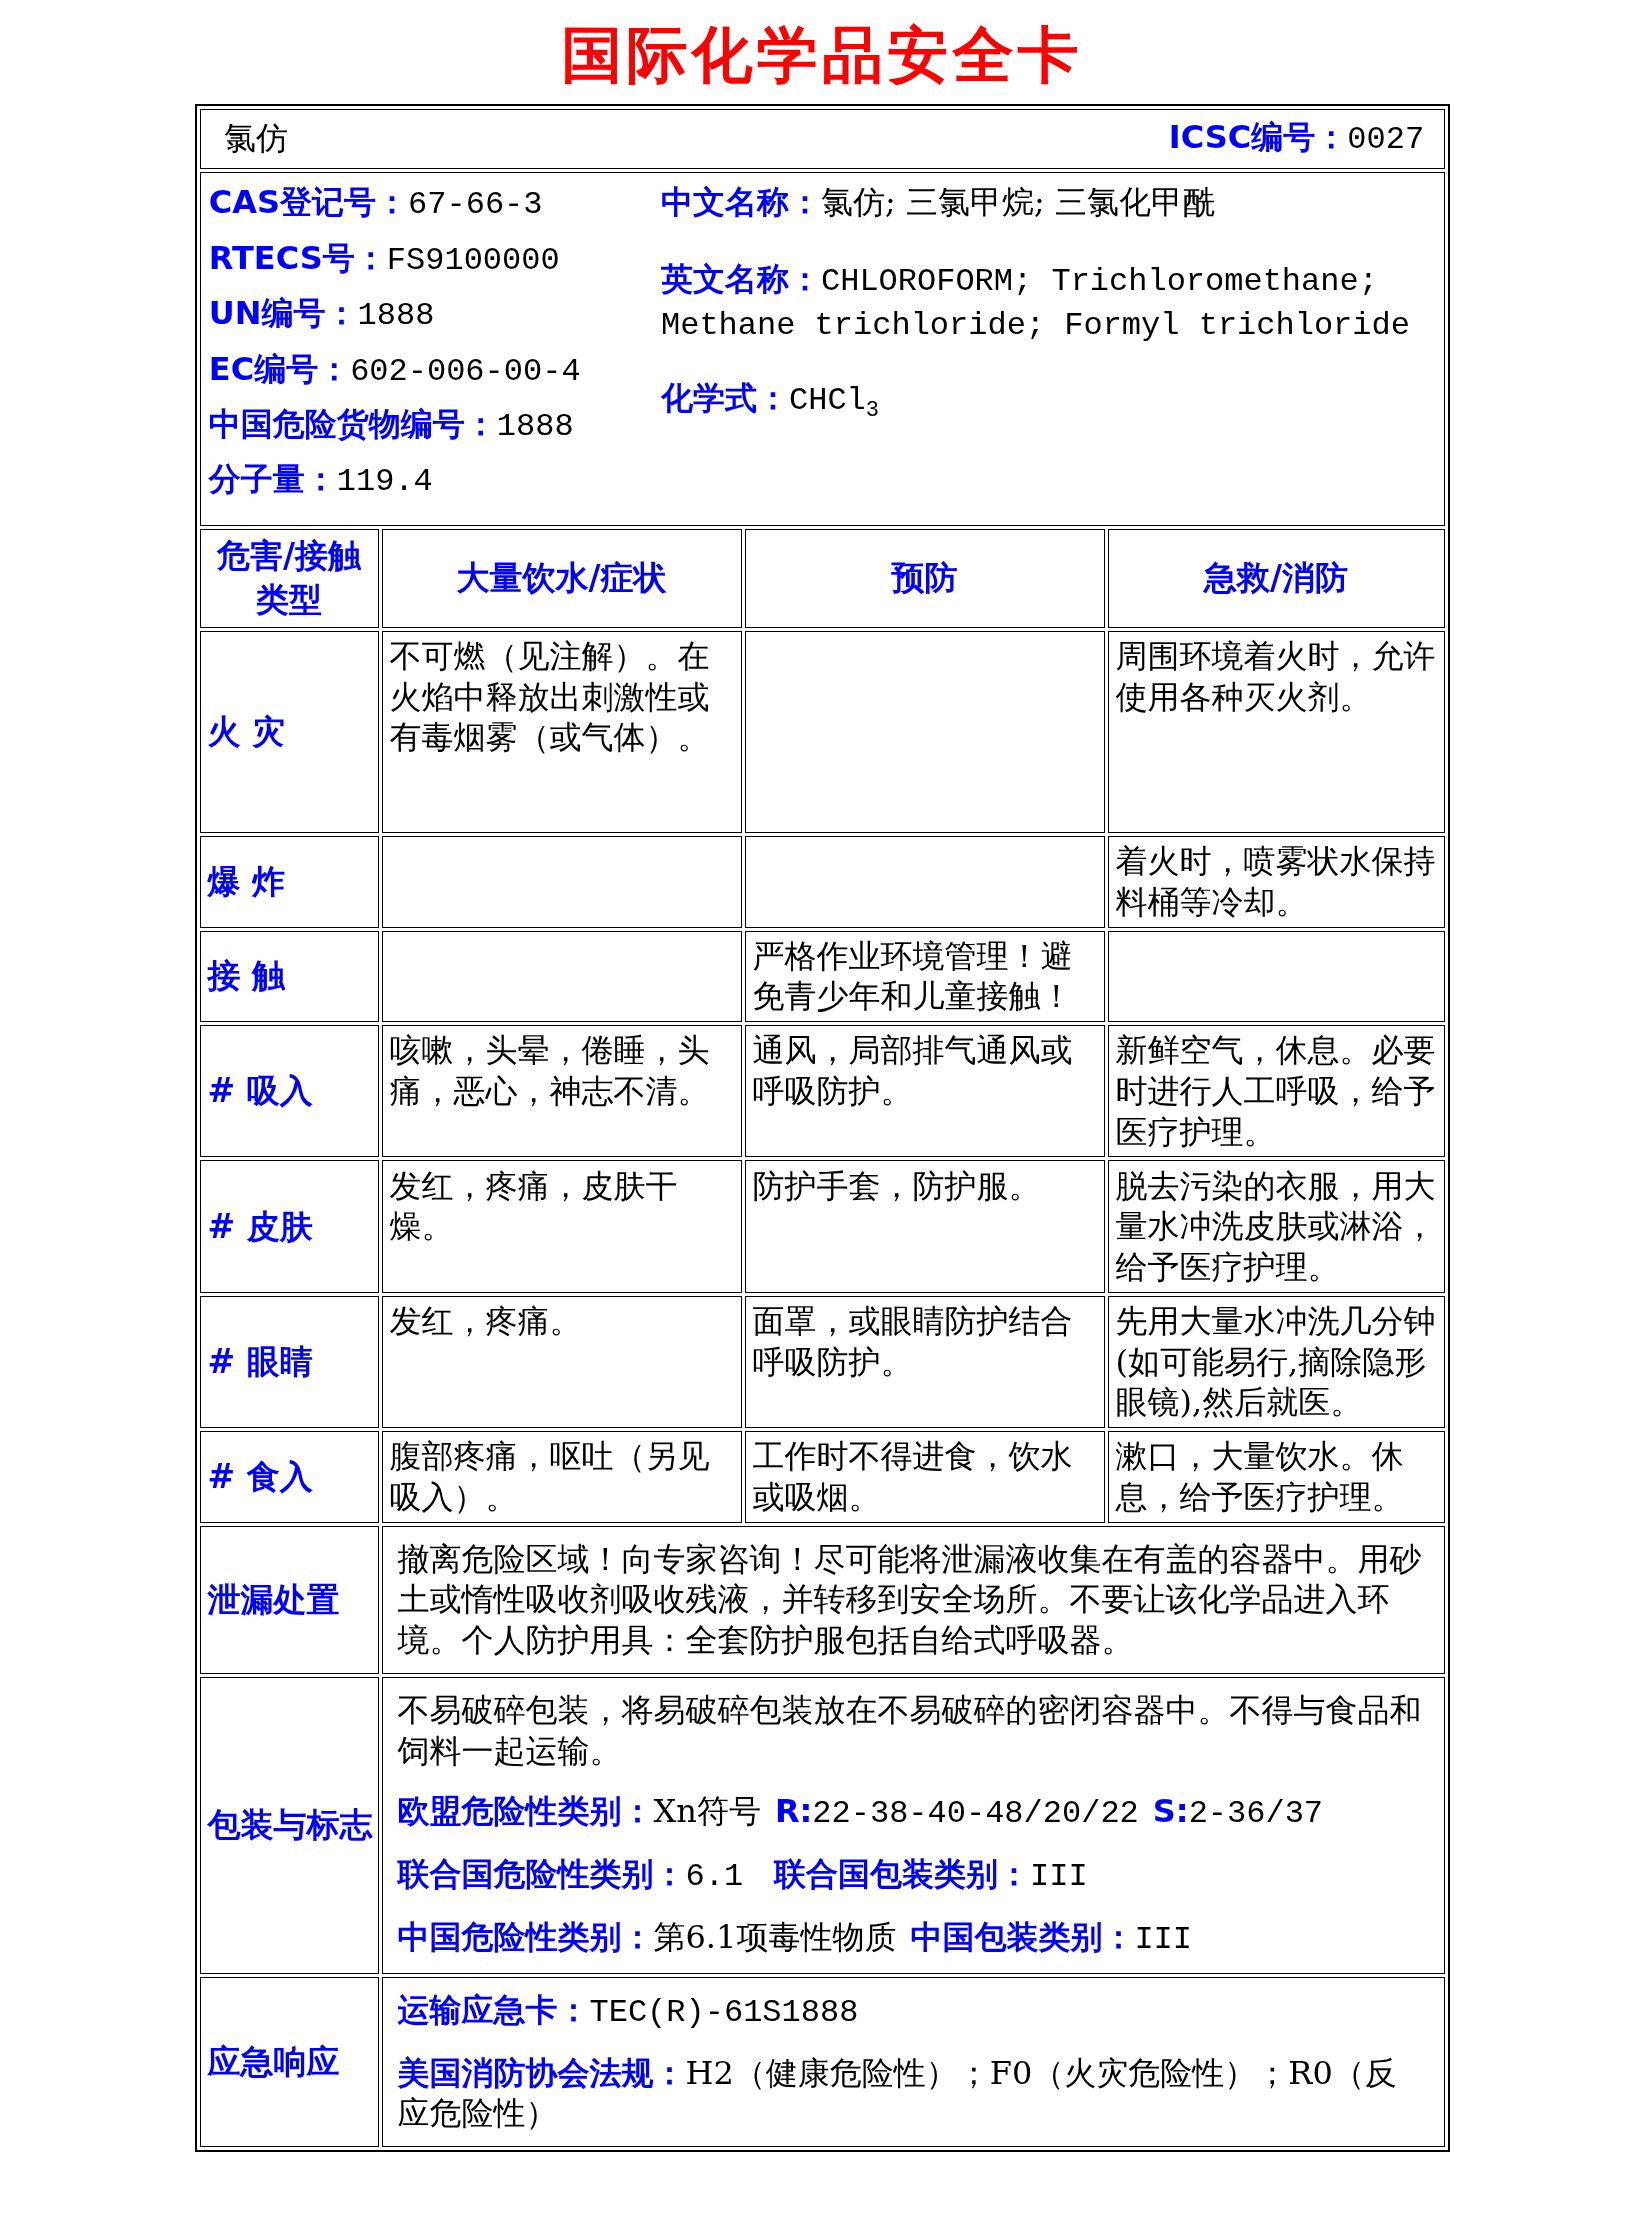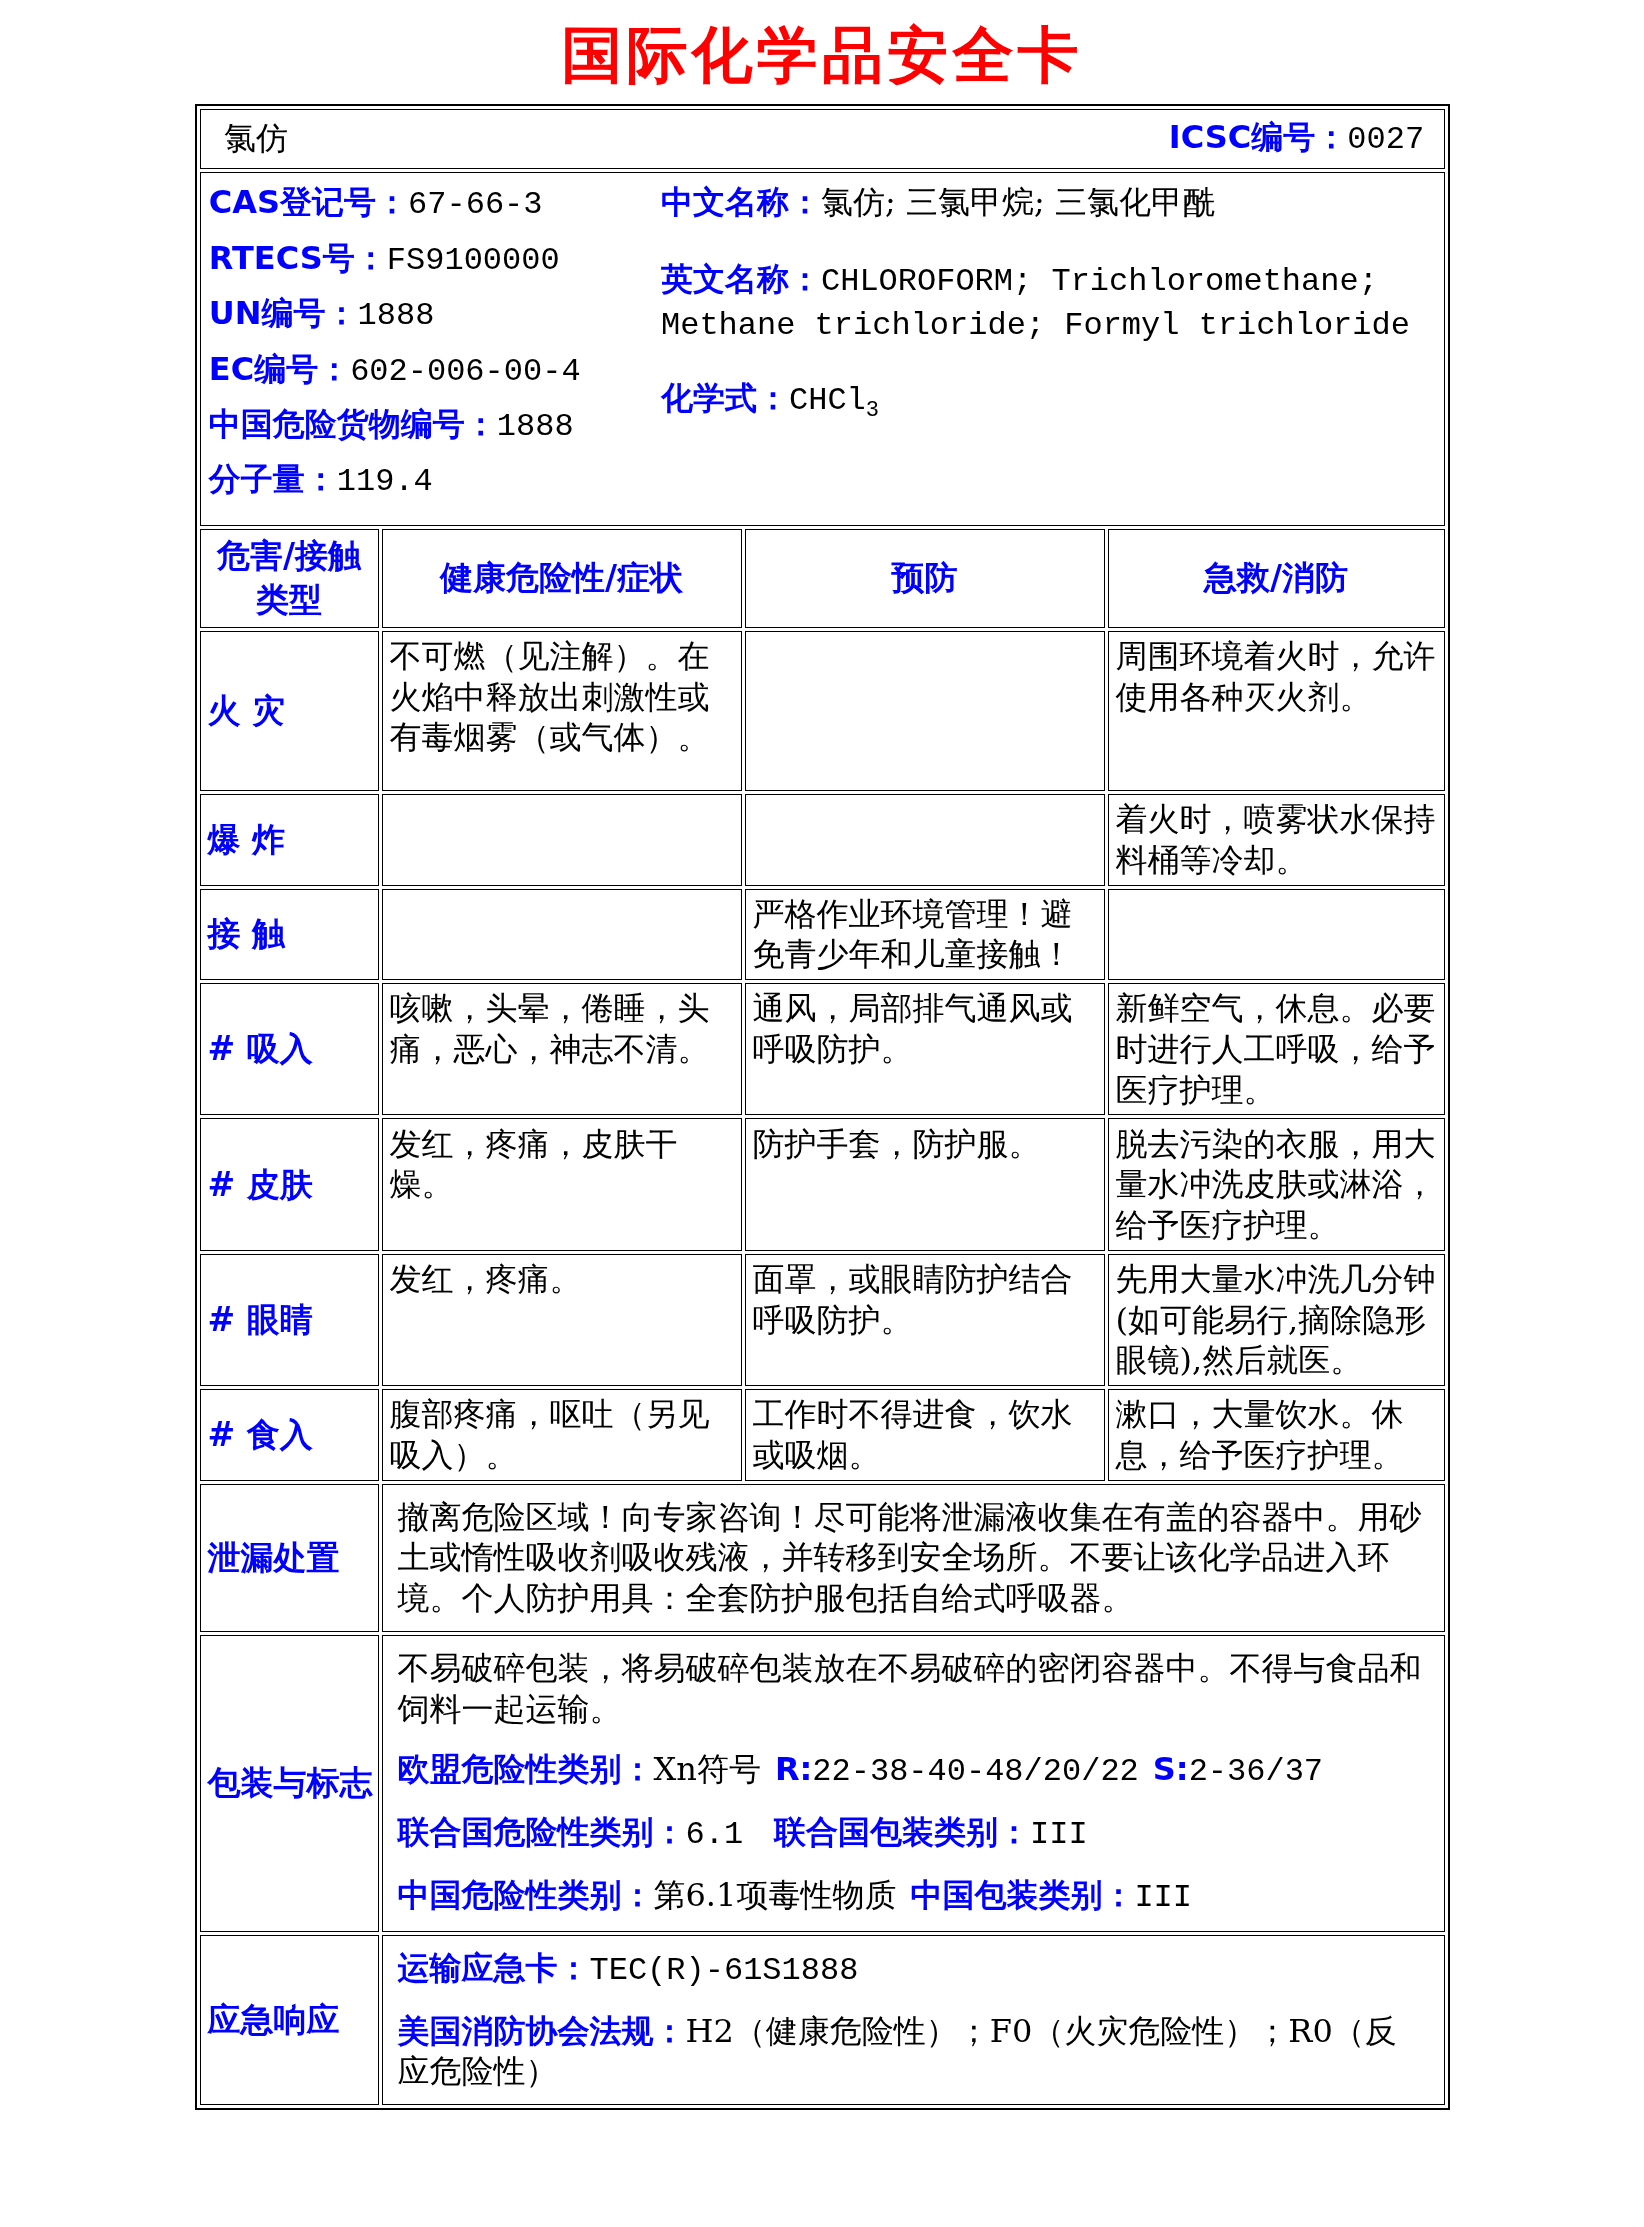--- a/index.html
+++ b/index.html
@@ -83,21 +83,21 @@
   td.type-cell{
     vertical-align:middle;
     text-align:left;
     color:var(--blue);
     font-family:"DejaVu Sans","Liberation Sans",sans-serif;
     font-weight:bold;
     font-size:33px;
     white-space:nowrap;
   }
   
-  tr.r-fire td{height:160px;margin-top:30px;}
+  tr.r-fire td{height:202px;margin-top:30px;}
   tr.r-explosion td{height:74px;}
   tr.r-contact td{height:74px;}
   tr.r-inhalation td{height:112px;}
   tr.r-skin td{height:110px;}
   tr.r-eyes td{height:117px;}
   tr.r-ingestion td{height:78px;}
   tr.r-spill td{height:117px;}
   tr.r-packaging td{height:236px;}
   tr.r-emergency td{height:144px;}
   tr.r-storage td{height:81px;}
@@ -150,21 +150,21 @@
         </div>
       </div>
     </td>
   </tr>
 
   <tr>
     <td class="hdr">
       <div>危害/接触</div>
       <div>类型</div>
     </td>
-    <td class="hdr">健康危险性/症状</td>
+    <td class="hdr">大量饮水/症状</td>
     <td class="hdr">预防</td>
     <td class="hdr">急救/消防</td>
   </tr>
 
   <tr class="r-fire">
     <td class="type-cell">火 灾</td>
     <td>不可燃（见注解）。在火焰中释放出刺激性或有毒烟雾（或气体）。</td>
     <td></td>
     <td>周围环境着火时，允许使用各种灭火剂。</td>
   </tr>

